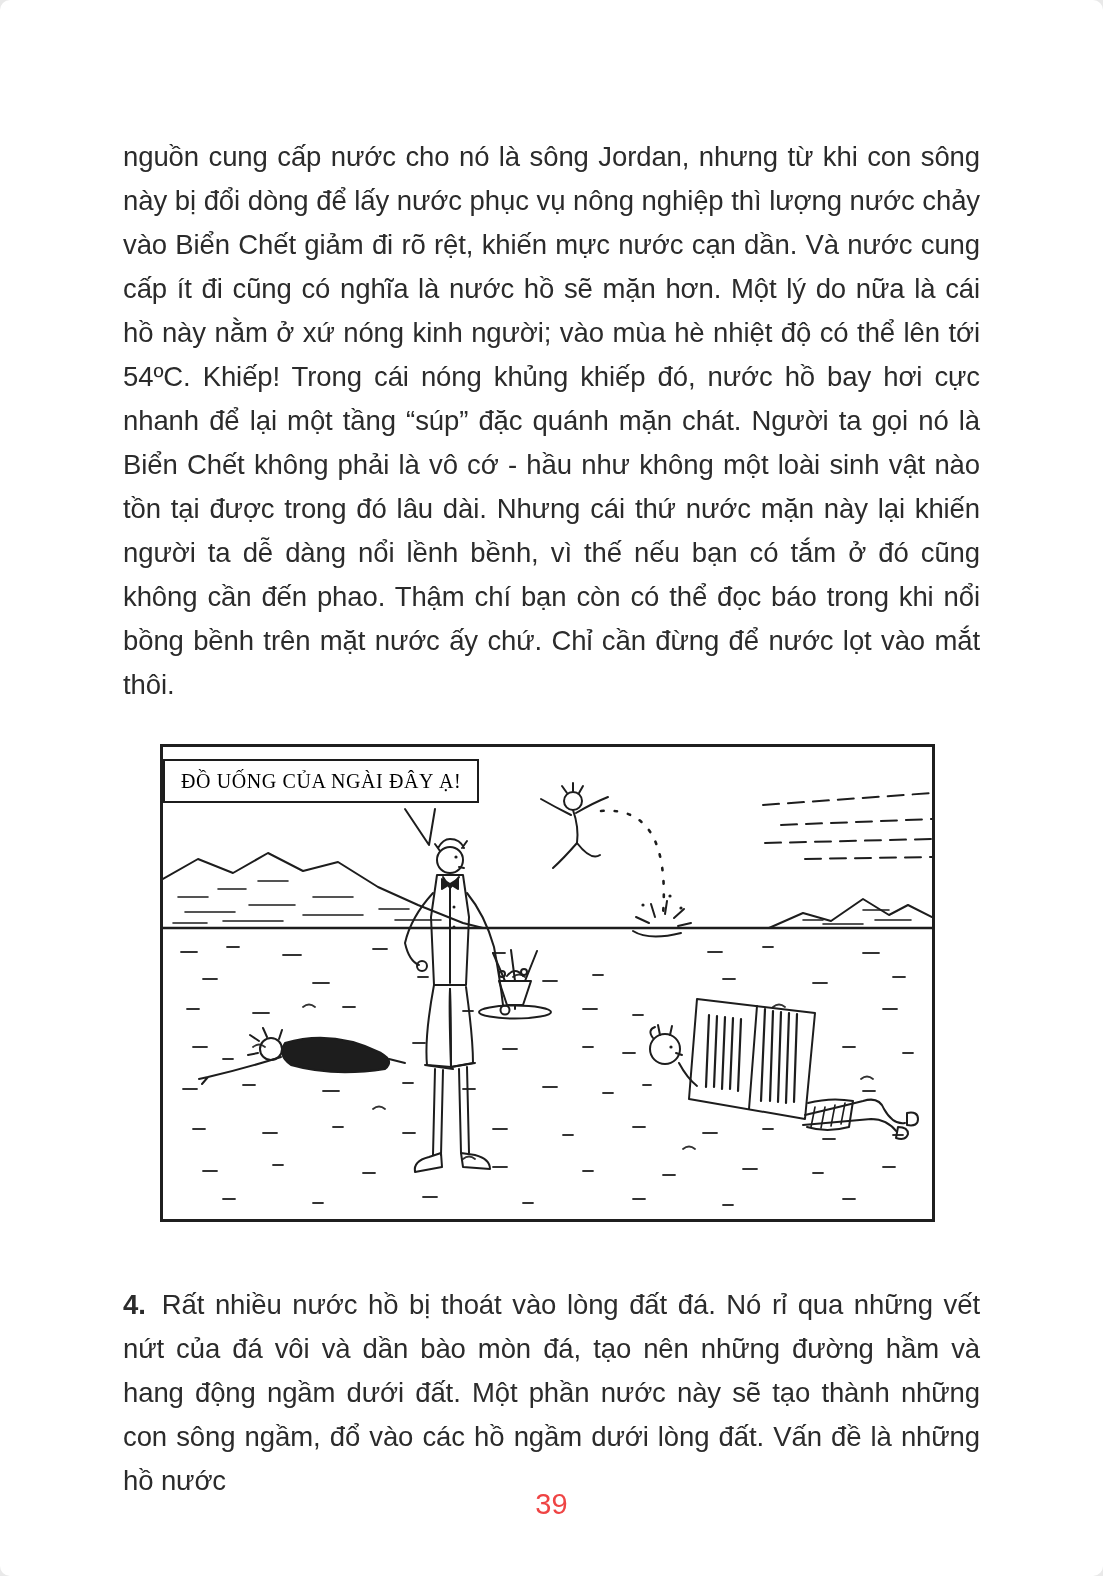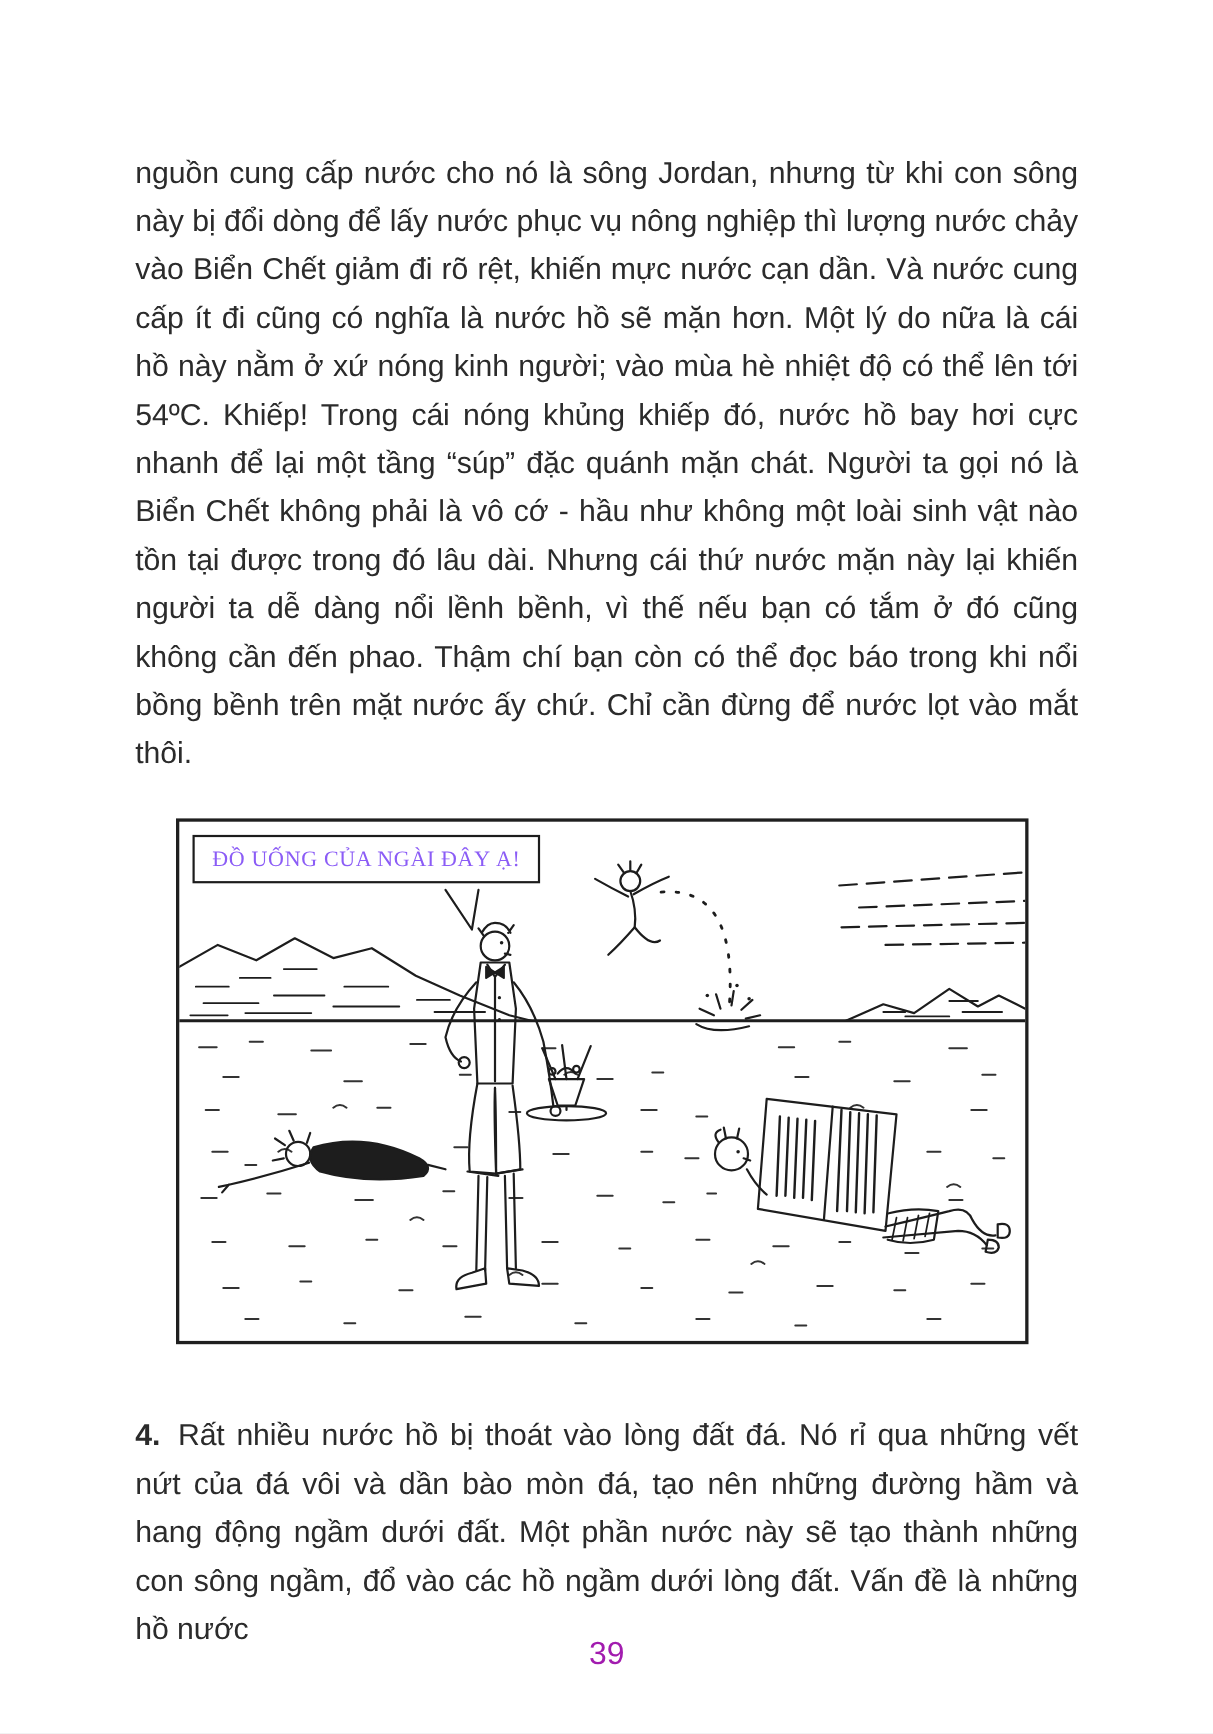--- a/index.html
+++ b/index.html
@@ -1,42 +1,42 @@
 <!DOCTYPE html>
 <html><head>
 <meta charset="utf-8">
 <style>
   html,body { margin:0; padding:0; background:#e9e9e9; }
   .page {
     width:1103px; height:1576px; margin:0 auto; background:#ffffff;
     box-sizing:border-box; padding:135px 123px 0 123px; position:relative;
-    font-family:"Liberation Sans", sans-serif; color:#2b2b2b;
+    font-family:"Liberation Sans", sans-serif; color:#2b2b2b;border-radius:10px;
   }
   .body-text {
     font-size:27.5px; line-height:44px; text-align:justify;
     margin:0; letter-spacing:-0.1px;
   }
   .cartoon-figure {
     margin:37px 0 0 37px; width:775px; height:478px;
     border:3px solid #1f1f1f; position:relative; background:#ffffff;
     box-sizing:border-box;
   }
   .cartoon-figure svg { display:block; width:769px; height:472px; }
   .bubble {
-    position:absolute; left:12px; top:12px;
+    position:absolute; left:0; top:12px;
     border:2.5px solid #1c1c1c; background:#ffffff;
     padding:9px 16px 8px 16px; white-space:nowrap;
     font-family:"Liberation Serif", serif; font-size:20px;
-    letter-spacing:0.6px; color:#8b5cf6;
+    letter-spacing:0.6px; color:#000000;
   }
   .para4 { margin-top:61px; }
   .para4 .num { font-weight:700; margin-right:16px; }
   .page-number {
     position:absolute; left:0; right:0; top:1488px;
-    text-align:center; font-size:29px; color:#a21caf;
+    text-align:center; font-size:29px; color:#ef4444;
   }
 </style>
 </head>
 <body>
 
 <div class="page">
 
   <p class="body-text">nguồn cung cấp nước cho nó là sông Jordan, nhưng từ khi con sông này bị đổi dòng để lấy nước phục vụ nông nghiệp thì lượng nước chảy vào Biển Chết giảm đi rõ rệt, khiến mực nước cạn dần. Và nước cung cấp ít đi cũng có nghĩa là nước hồ sẽ mặn hơn. Một lý do nữa là cái hồ này nằm ở xứ nóng kinh người; vào mùa hè nhiệt độ có thể lên tới 54ºC. Khiếp! Trong cái nóng khủng khiếp đó, nước hồ bay hơi cực nhanh để lại một tầng “súp” đặc quánh mặn chát. Người ta gọi nó là Biển Chết không phải là vô cớ - hầu như không một loài sinh vật nào tồn tại được trong đó lâu dài. Nhưng cái thứ nước mặn này lại khiến người ta dễ dàng nổi lềnh bềnh, vì thế nếu bạn có tắm ở đó cũng không cần đến phao. Thậm chí bạn còn có thể đọc báo trong khi nổi bồng bềnh trên mặt nước ấy chứ. Chỉ cần đừng để nước lọt vào mắt thôi.</p>
 
   <figure class="cartoon-figure">

